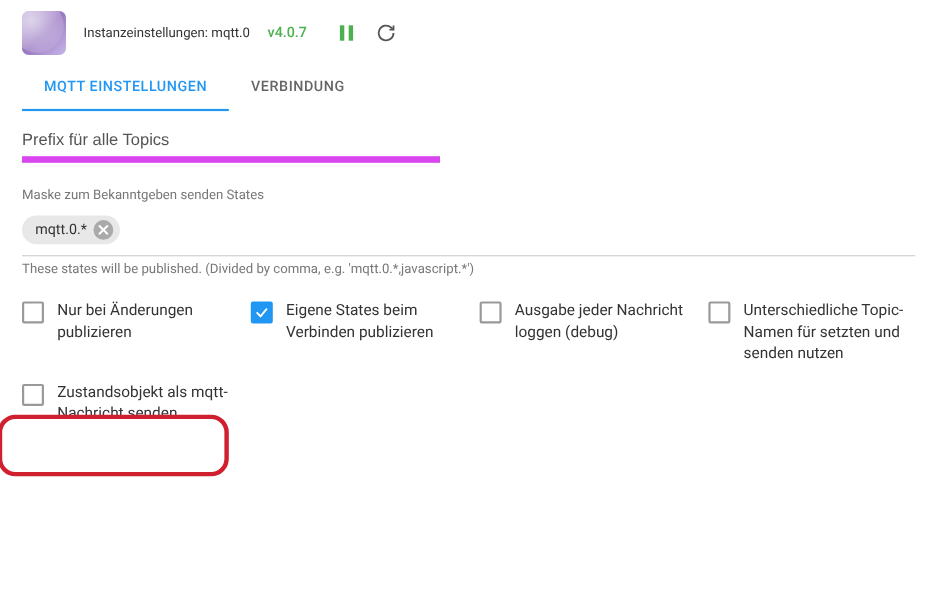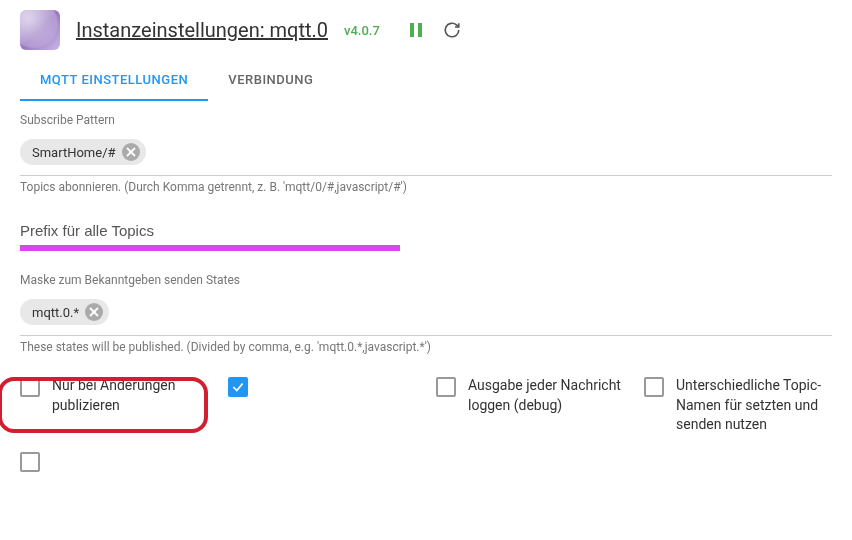--- a/index.html
+++ b/index.html
@@ -32,24 +32,23 @@
       content: '';
       position: absolute;
       width: 48px;
       height: 48px;
       border-radius: 50%;
       background: radial-gradient(circle at 40% 40%, rgba(255,255,255,0.6), rgba(160,120,200,0.3));
       top: -10px;
       left: -10px;
     }
     .title {
-      font-size: 20px;
+      font-size: 12px;
       color: #333;
       font-weight: 400;
-      text-decoration: underline;
     }
     .version {
       color: #4caf50;
       font-size: 13px;
       font-weight: 500;
     }
     .header-actions {
       display: flex;
       gap: 12px;
       align-items: center;
@@ -205,35 +204,20 @@
   </div>
 </div>
 
 <div class="tabs">
   <div class="tab active">MQTT EINSTELLUNGEN</div>
   <div class="tab">VERBINDUNG</div>
 </div>
 
 <div class="content content-wrap">
 
-  <div class="section">
-    <div class="field-label">Subscribe Pattern</div>
-    <div class="chip-container">
-      <span class="chip">
-        <span>SmartHome/#</span>
-        <span class="chip-remove">
-          <svg width="10" height="10" viewBox="0 0 10 10" stroke="#fff" stroke-width="1.8">
-              <line x1="1" y1="1" x2="9" y2="9"></line>
-              <line x1="9" y1="1" x2="1" y2="9"></line>
-            </svg>
-        </span>
-      </span>
-    </div>
-    <div class="hint">Topics abonnieren. (Durch Komma getrennt, z. B. 'mqtt/0/#,javascript/#')</div>
-  </div>
 
   <div class="section">
     <input class="text-input" type="text" placeholder="Prefix für alle Topics" style="">
   </div>
 
   <div class="section">
     <div class="field-label">Maske zum Bekanntgeben senden States</div>
     <div class="chip-container">
       <span class="chip">
         <span>mqtt.0.*</span>
@@ -256,39 +240,41 @@
       </span>
       <span class="checkbox-label">Nur bei Änderungen publizieren</span>
     </div>
 
     <div class="checkbox-item">
       <span class="checkbox checked">
         <svg width="14" height="14" viewBox="0 0 24 24" fill="none" stroke="#fff" stroke-width="3">
             <polyline points="4,12 10,18 20,6"></polyline>
           </svg>
       </span>
+      <span class="checkbox-label">Eigene States beim Verbinden publizieren</span>
     </div>
 
     <div class="checkbox-item">
       <span class="checkbox">
         
       </span>
       <span class="checkbox-label">Ausgabe jeder Nachricht loggen (debug)</span>
     </div>
 
     <div class="checkbox-item">
       <span class="checkbox">
         
       </span>
       <span class="checkbox-label">Unterschiedliche Topic-Namen für setzten und senden nutzen</span>
     </div>
 
     <div class="checkbox-item">
       <span class="checkbox">
         
       </span>
+      <span class="checkbox-label">Zustandsobjekt als mqtt-Nachricht senden</span>
     </div>
 
   </div>
 
   <div class="highlight-ring" style="left:-2px; top:276px; width:210px; height:56px;"></div>
 
 </div>
 
 </body></html>

